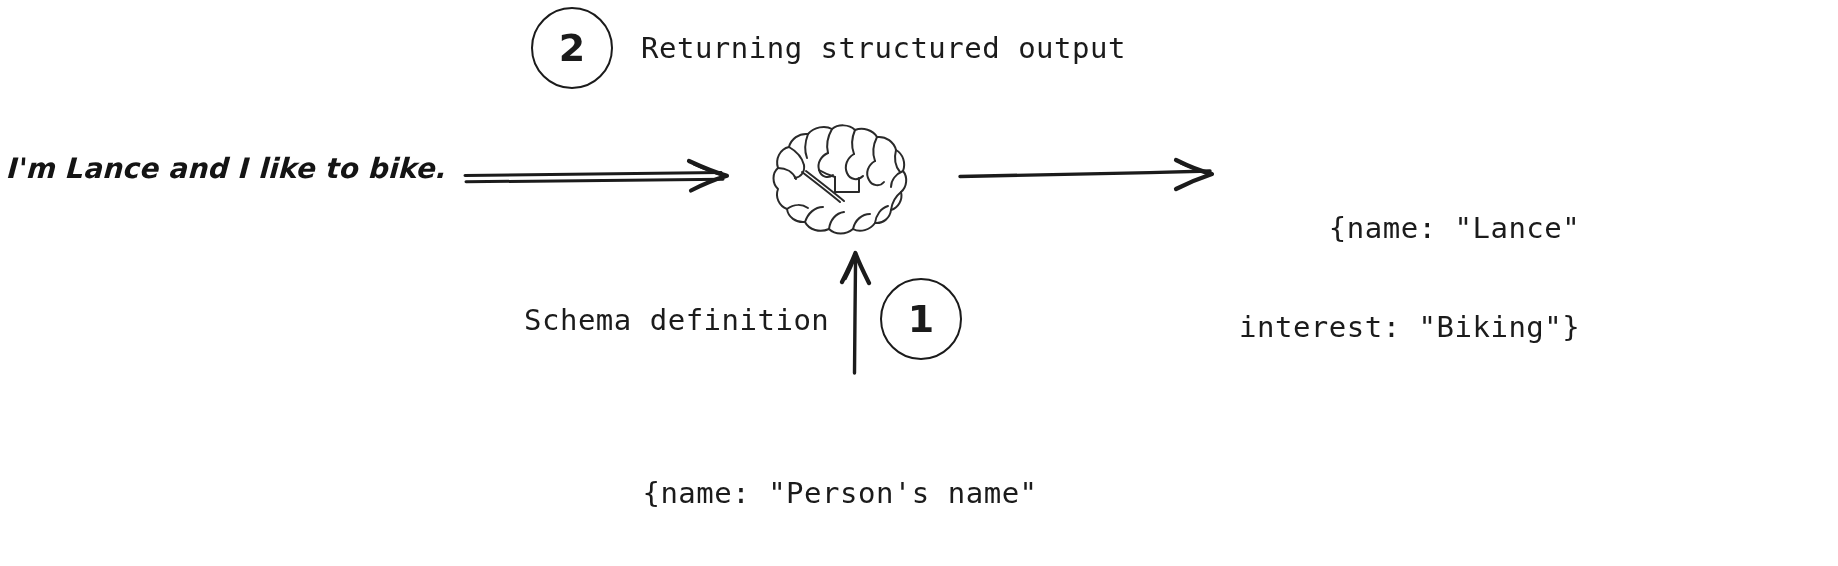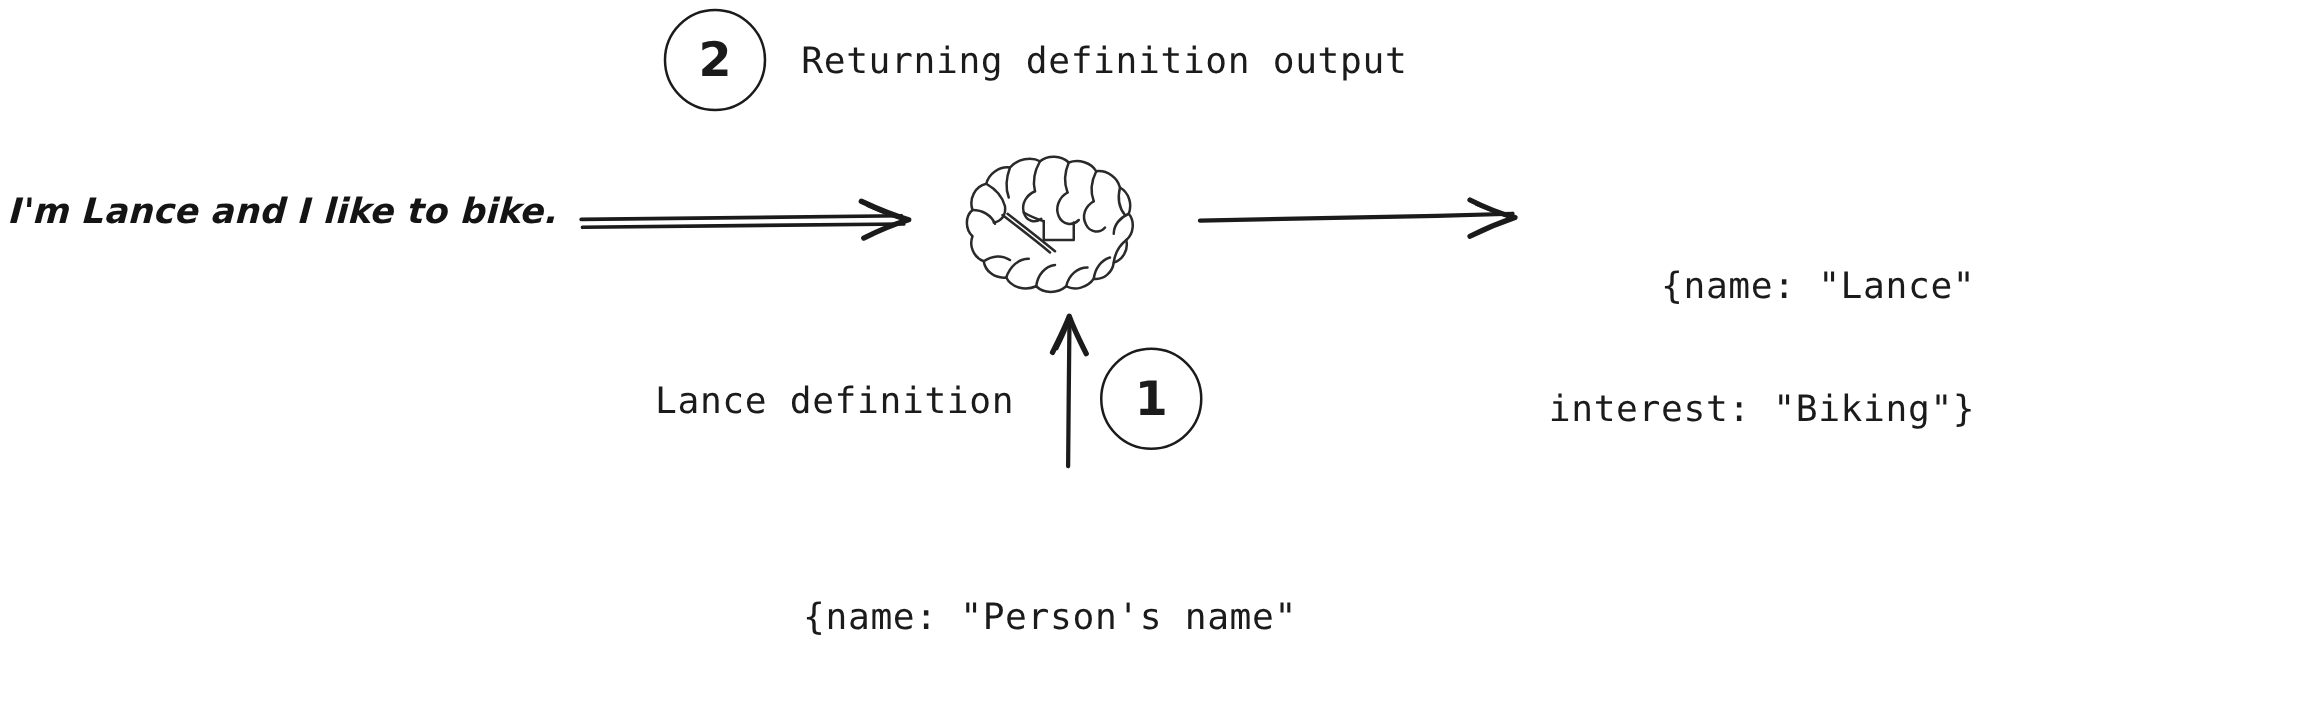--- a/index.html
+++ b/index.html
@@ -114,21 +114,21 @@
 </style>
 </head>
 <body>
 
 <div id="canvas">
 
   <div class="abs badge" id="badge-2">
     <span>2</span>
   </div>
 
-  <div class="abs mono" id="step2-caption">Returning definition output</div>
+  <div class="abs mono" id="step2-caption">Returning structured output</div>
 
   <div class="abs hand" id="input-utterance">I'm Lance and I like to bike.</div>
 
   <div class="abs" id="arrow-input">
     <svg class="arrow-svg" width="275" height="45" viewBox="0 0 275 45">
       <g fill="none" stroke="#1b1b1b" stroke-linecap="round" stroke-linejoin="round">
         <path d="M2,20.5 C70,19.8 160,19.0 258,17.6" stroke-width="3"></path>
         <path d="M3,26.8 C72,26.2 162,25.4 260,24.2" stroke-width="3"></path>
         <path d="M226,6 C239,12 251,17.2 264,20.8 C252,24.4 240,29.4 228,35.5" stroke-width="4.2"></path>
         <path d="M231,9.5 C242,14.5 253,18.8 263,21.4" stroke-width="2.4"></path>
@@ -190,21 +190,21 @@
         <path d="M223,13.5 C234,18 245,22 253,24.4" stroke-width="2.4"></path>
       </g>
     </svg>
   </div>
 
   <div class="abs mono" id="output-block">
     <span class="line">{name: "Lance"</span>
     <span class="line">interest: "Biking"}</span>
   </div>
 
-  <div class="abs mono" id="schema-caption">Lance definition</div>
+  <div class="abs mono" id="schema-caption">Schema definition</div>
 
   <div class="abs" id="arrow-schema">
     <svg class="arrow-svg" width="60" height="125" viewBox="0 0 60 125">
       <g fill="none" stroke="#1b1b1b" stroke-linecap="round" stroke-linejoin="round">
         <path d="M26.5,123 C26.8,85 27.2,42 27.6,5" stroke-width="3.4"></path>
         <path d="M14,32 C19,22 24,12 27.4,3 C31,13 36,23 41,33" stroke-width="4.2"></path>
         <path d="M17.5,29 C22,20 25.5,12 27.6,6" stroke-width="2.4"></path>
       </g>
     </svg>
   </div>

